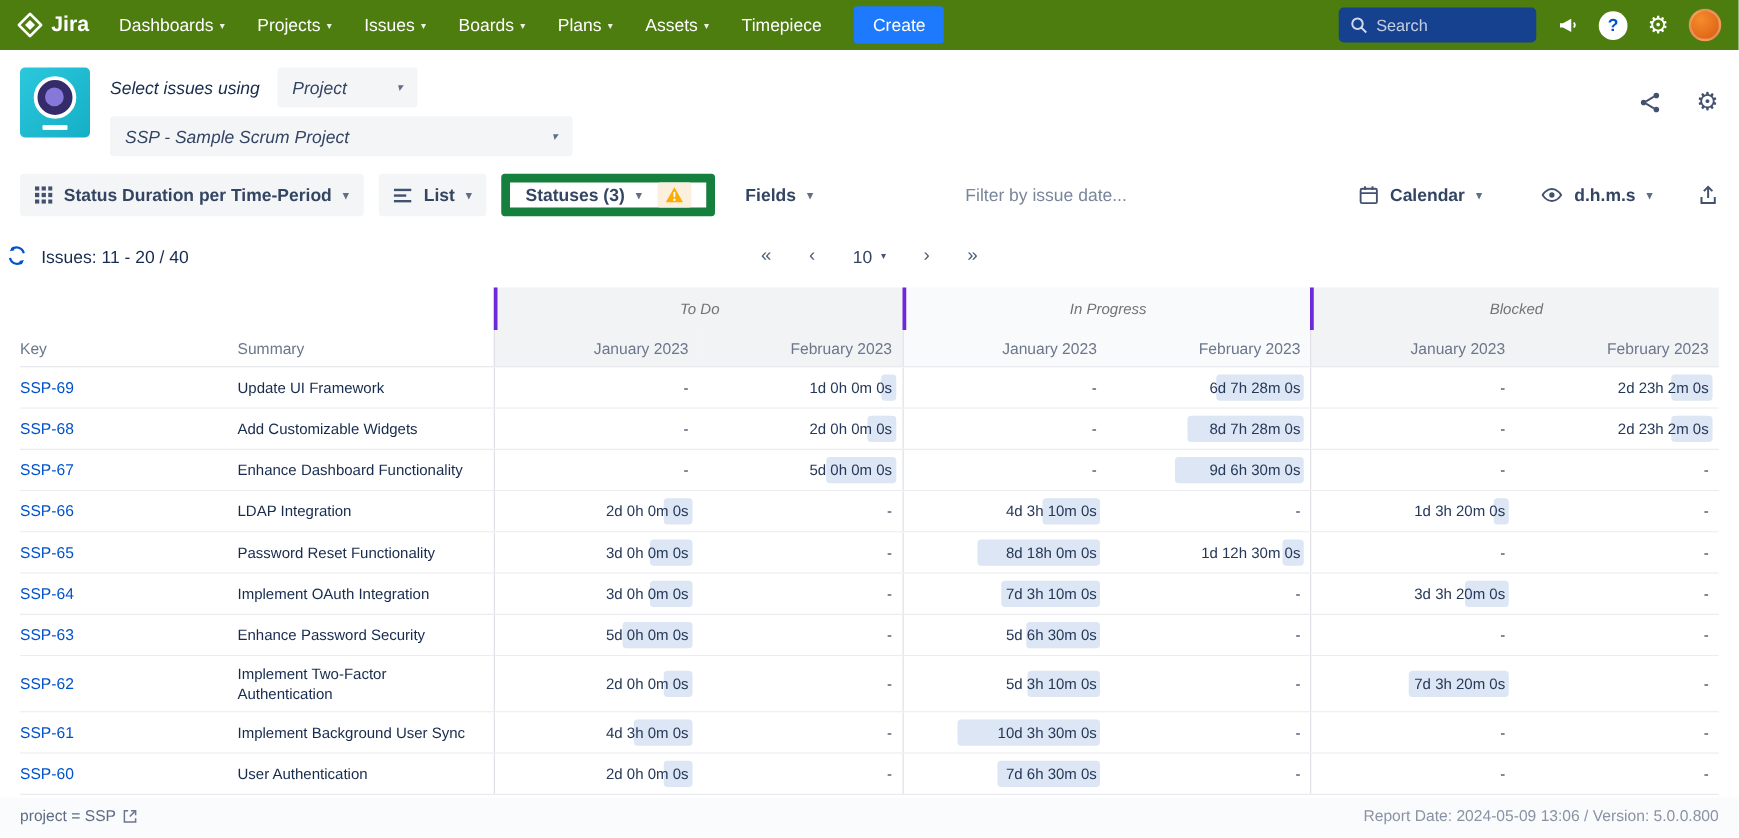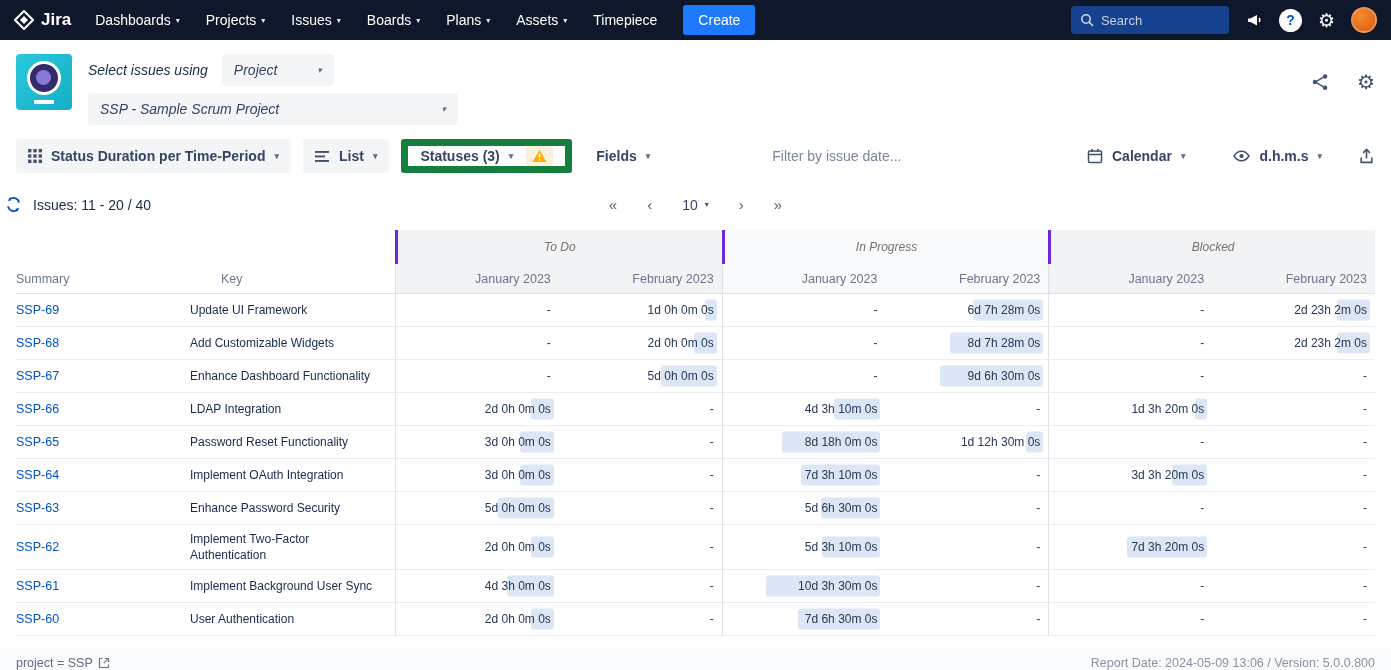--- a/index.html
+++ b/index.html
@@ -4,21 +4,21 @@
 <style>
   * { box-sizing: border-box; margin: 0; padding: 0; }
   html,body { overflow: hidden; }
   body {
     width: 1391px; height: 670px;
     font-family: "Liberation Sans", sans-serif;
     background: #fff;
     display: flex; flex-direction: column;
   }
   
-  .navbar { height: 40px; background: #0f172a; display: flex; align-items: center;
+  .navbar { height: 40px; background: #4d7c0f; display: flex; align-items: center;
             padding: 0 14px; color: #fff; flex: none; }
   .logo { display: flex; align-items: center; gap: 7px; font-size: 17px; font-weight: 700;
           margin-right: 24px; cursor: pointer; }
   .nav-menu { display: flex; align-items: center; }
   .nav-item { font-size: 14px; font-weight: 500; margin-right: 26px; display: flex;
               align-items: center; gap: 5px; cursor: pointer; white-space: nowrap; }
   .caret { font-size: 8px; opacity: .9; }
   .create-btn { background: #1D7AFC; border: none; color: #fff; font-size: 14px; font-weight: 500;
                 padding: 7px 15px; border-radius: 3px; cursor: pointer;
                 font-family: "Liberation Sans", sans-serif; }
@@ -98,21 +98,21 @@
   .cell { display: flex; align-items: center; }
   .key-cell a { color: #0052CC; text-decoration: none; font-size: 12.5px; }
   .summary-cell { color: #172B4D; padding: 6px 12px 6px 0; line-height: 1.35; }
   .dcell { position: relative; justify-content: flex-end; padding-right: 8px; }
   .bar-track { position: absolute; right: 5px; top: 50%; transform: translateY(-50%); height: 21px;
                width: 114px; display: flex; justify-content: flex-end; align-items: center; }
   .bar { height: 100%; background: #DCE6F4; border-radius: 3px; min-width: 12px; }
   .dtext { position: relative; z-index: 1; color: #253858; white-space: nowrap; }
   
   .footer { margin-top: auto; display: flex; align-items: center; justify-content: space-between;
-            padding: 8px 16px 0; background: #FAFBFC; font-size: 12.5px; flex: none; }
+            padding: 8px 16px 10px; background: #FAFBFC; font-size: 12.5px; flex: none; }
   .footer-query { color: #5E6C84; display: flex; align-items: center; gap: 5px; cursor: pointer; }
   .footer-meta { color: #8993A4; }
 </style>
 </head>
 <body>
 
 <header class="navbar">
   <div class="logo">
     <svg width="20" height="20" viewBox="0 0 20 20">
       <path d="M10 1l9 9-9 9-9-9z" fill="none" stroke="#fff" stroke-width="2"></path>
@@ -306,22 +306,22 @@
 
 <section class="table">
   <div class="thead-groups" id="groups-row">
     <div class="col-key"></div>
     <div class="col-summary"></div>
   <div class="gcell shade-a">To Do</div>
       <div class="gcell shade-b">In Progress</div>
       <div class="gcell shade-a">Blocked</div>
     </div>
   <div class="thead-months" id="months-row">
+    <div class="hcell col-key">Key</div>
     <div class="hcell col-summary">Summary</div>
-    <div class="hcell col-key">Key</div>
   <div class="hcell mcell col-data shade-a group-start">January 2023</div>
       <div class="hcell mcell col-data shade-a">February 2023</div>
       <div class="hcell mcell col-data shade-b group-start">January 2023</div>
       <div class="hcell mcell col-data shade-b">February 2023</div>
       <div class="hcell mcell col-data shade-a group-start">January 2023</div>
       <div class="hcell mcell col-data shade-a">February 2023</div>
     </div>
   <div id="table-body">
       <div class="trow">
         <div class="cell col-key key-cell">

